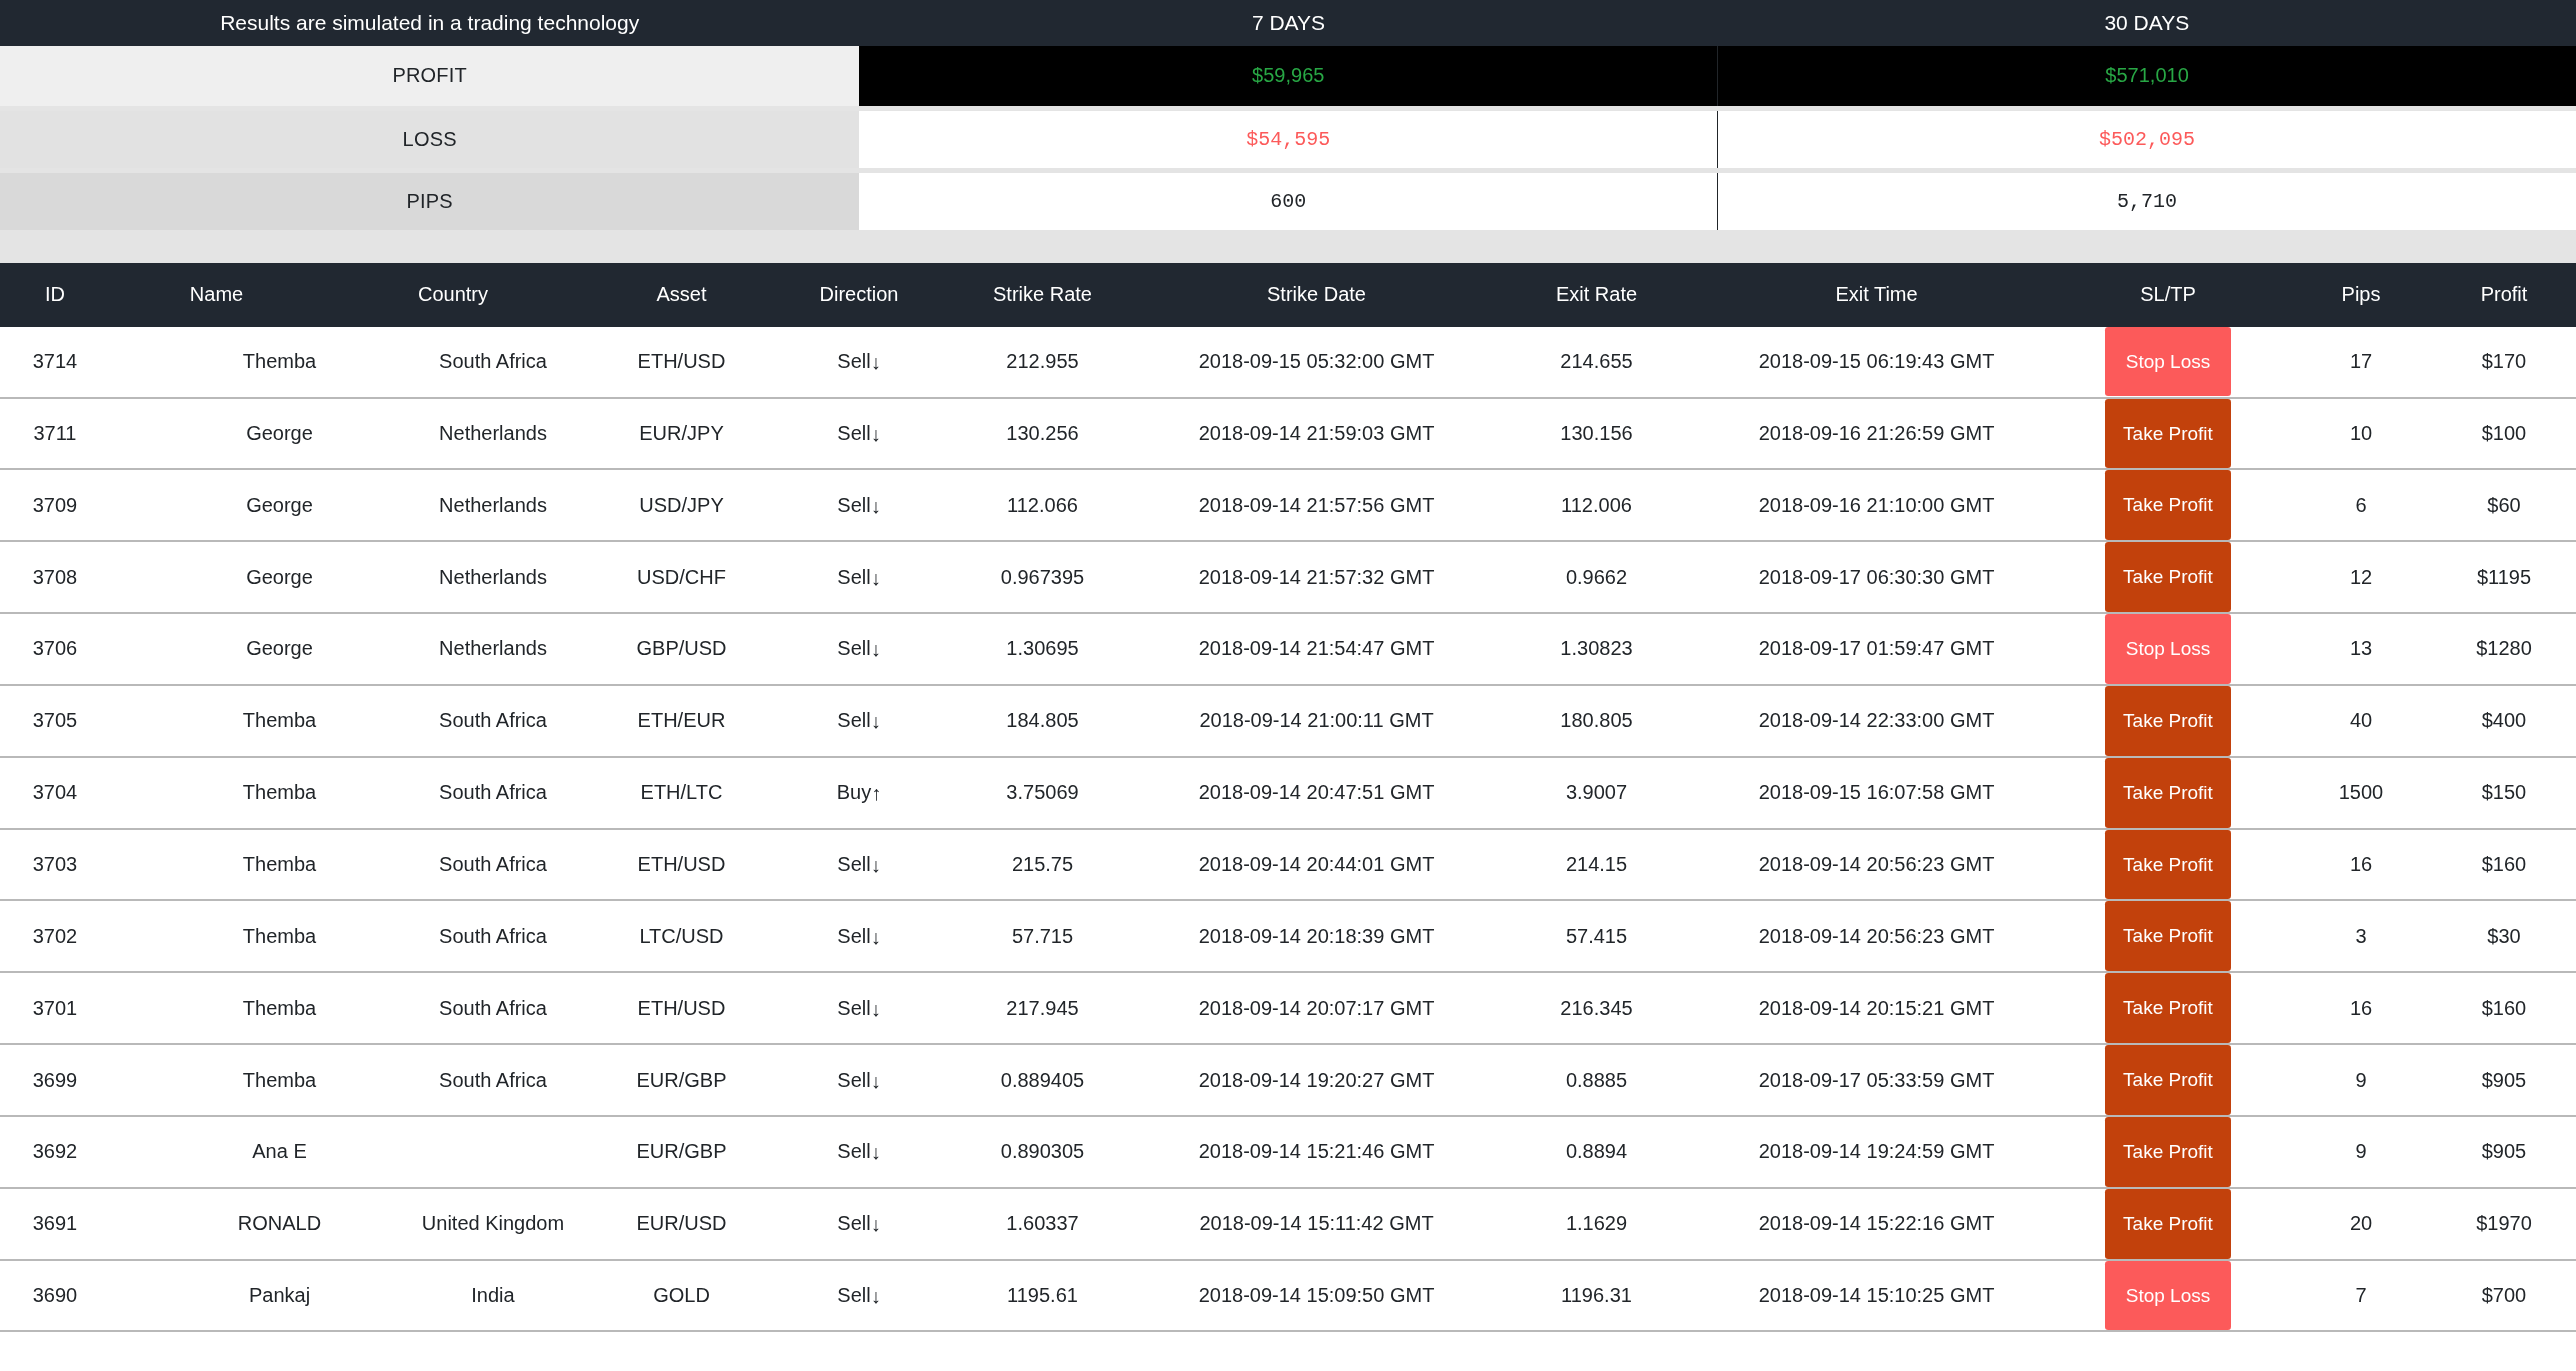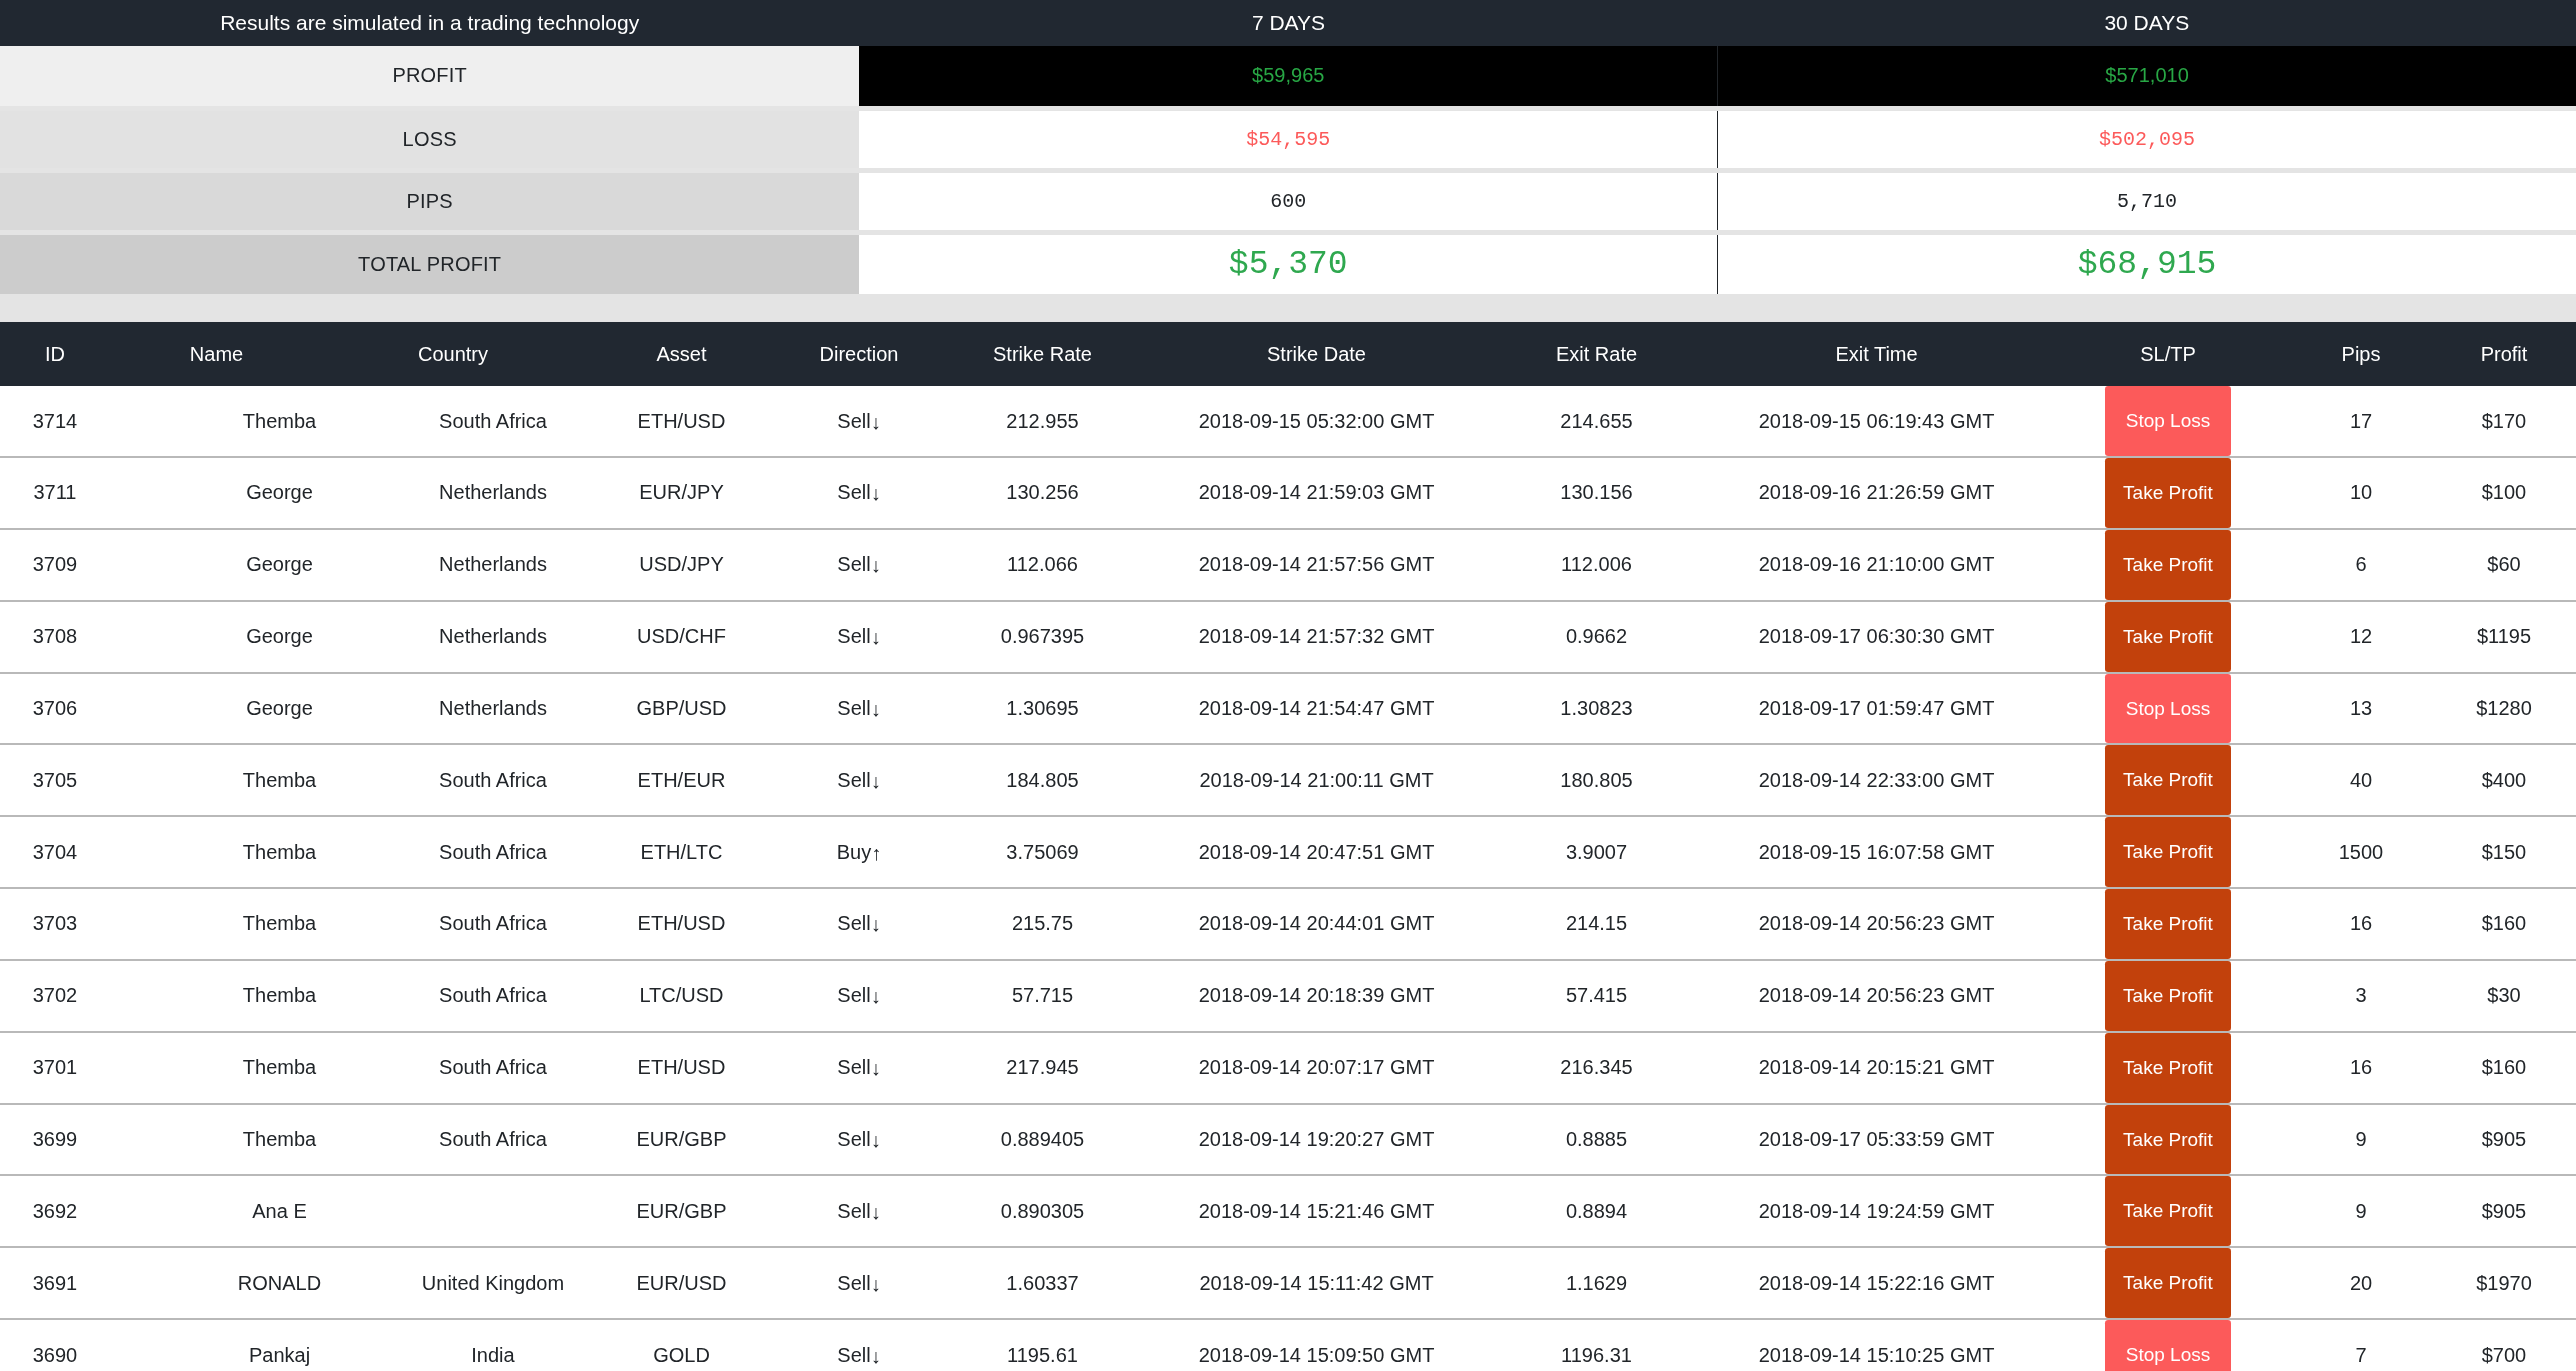--- a/index.html
+++ b/index.html
@@ -150,25 +150,20 @@
     </tr>
     <tr class="row-loss">
       <td class="lbl">LOSS</td>
       <td class="val d7"><span class="money-red">$54,595</span></td>
       <td class="val d30"><span class="money-red">$502,095</span></td>
     </tr>
     <tr class="row-pips">
       <td class="lbl">PIPS</td>
       <td class="val d7"><span class="plain-val">600</span></td>
       <td class="val d30"><span class="plain-val">5,710</span></td>
-    </tr>
-    <tr class="row-total">
-      <td class="lbl">TOTAL PROFIT</td>
-      <td class="val d7"><span class="total-val">$5,370</span></td>
-      <td class="val d30"><span class="total-val">$68,915</span></td>
     </tr>
   </tbody>
 </table>
 
 <div class="gap-bar"></div>
 
 <table class="trades">
   <colgroup>
     <col class="c-id">
       <col class="c-name">

